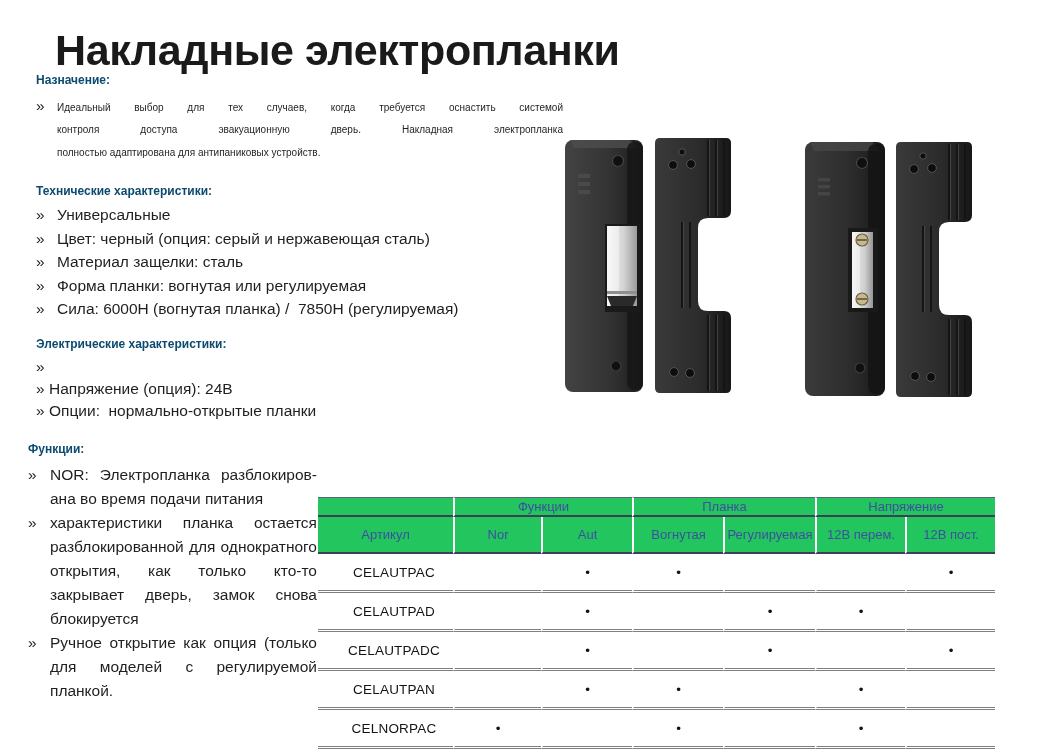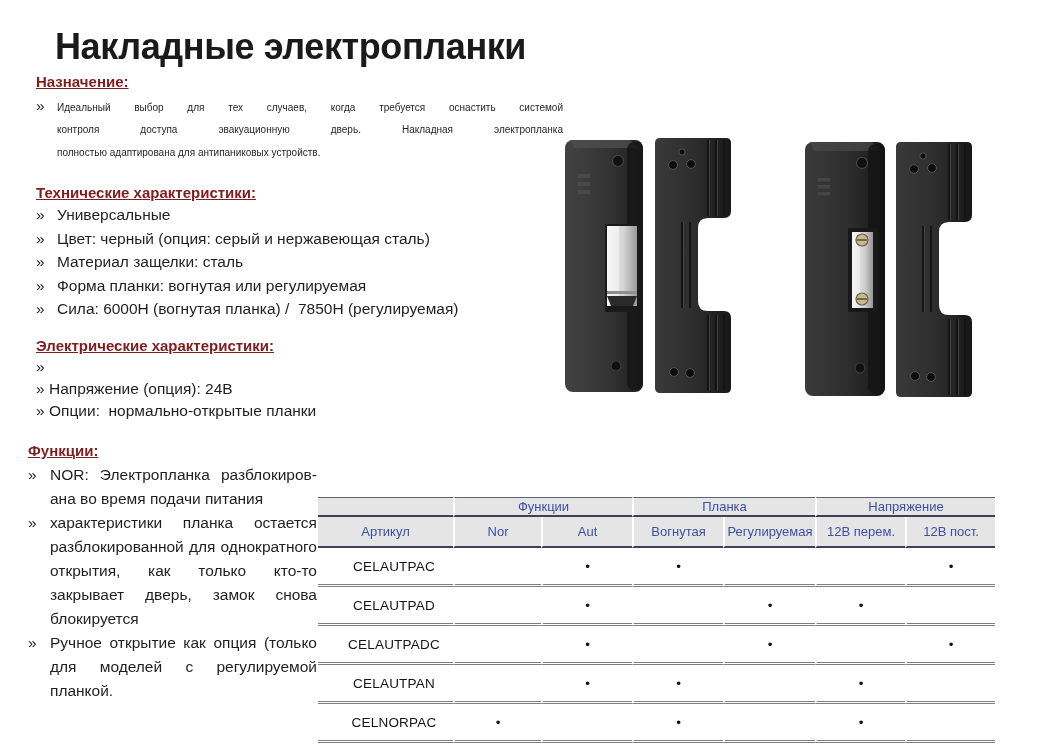--- a/index.html
+++ b/index.html
@@ -2,24 +2,24 @@
 <html><head>
 <meta charset="utf-8">
 <style>
   * { margin:0; padding:0; box-sizing:border-box; }
   html,body { background:#ffffff; }
   .page {
     position:relative; width:1042px; height:755px; background:#ffffff;
     font-family:"Liberation Sans", sans-serif; color:#1f1f1f; overflow:hidden;
   }
   .title {
-    position:absolute; left:55px; top:26px; font-size:36px; font-weight:600;
+    position:absolute; left:55px; top:26px; font-size:43px; font-weight:600;
     letter-spacing:-0.4px; color:#1a1a1a; white-space:nowrap;
   }
-  .sec-h { position:absolute; font-size:15px; font-weight:bold; color:#7f1d1d; white-space:nowrap;text-decoration:underline; }
+  .sec-h { position:absolute; font-size:12px; font-weight:bold; color:#0c4a6e; white-space:nowrap; }
   #purpose-h { left:36px; top:73px; }
   #tech-h { left:36px; top:184px; }
   #elec-h { left:36px; top:337px; }
   #func-h { left:28px; top:442px; }
 
   .bullet { color:#1f1f1f; }
   #purpose-bullet { position:absolute; left:36px; top:97px; font-size:15.5px; }
   #purpose-lines { position:absolute; left:57px; top:97px; width:506px; font-size:10px; line-height:22.4px; }
   .jline { text-align:justify; text-align-last:justify; white-space:normal; }
   .jline.last { text-align-last:left; }
@@ -38,25 +38,25 @@
   .fli .bullet { width:22px; flex:none; }
   .fli .lines { flex:1; }
 
   
   #models-table {
     position:absolute; left:318px; top:497px; width:677px;
     border-collapse:separate; border-spacing:0; table-layout:fixed;
     font-size:13px;
   }
   #models-table th {
-    background:#e5e5e5; color:#3e50a0; font-weight:normal; font-size:13px;
+    background:#22c55e; color:#3e50a0; font-weight:normal; font-size:13px;
     text-align:center; overflow:hidden; white-space:nowrap;
   }
   .group-row th { height:20px; border-top:1px solid #60617a; border-bottom:2px solid #3f4058; }
-  .col-row th   { height:31px; border-bottom:2px solid #3f4058; }
+  .col-row th   { height:37px; border-bottom:2px solid #3f4058; }
   th.gap, td.gap { border-left:2px solid #ffffff; }
   #models-table tbody td {
     height:39px; border-bottom:3px double #7f7f7f; background:#ffffff;
     color:#141414; text-align:center; vertical-align:middle; font-size:13.5px;
   }
   td.article { text-align:left; padding-left:17px; letter-spacing:0.2px; }
   td.mark { font-size:13px; }
 
   .photo { position:absolute; }
   #photo-1 { left:556px; top:128px; }

